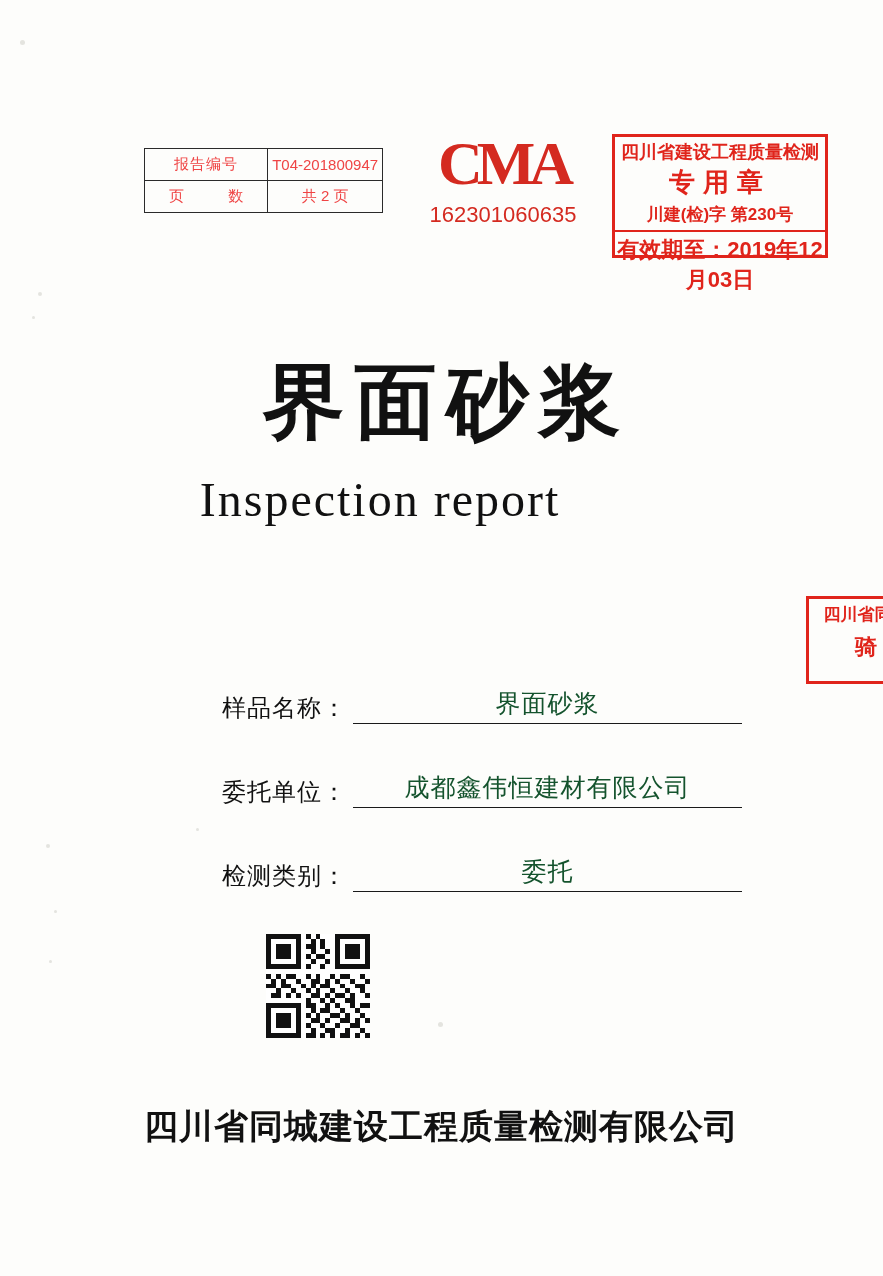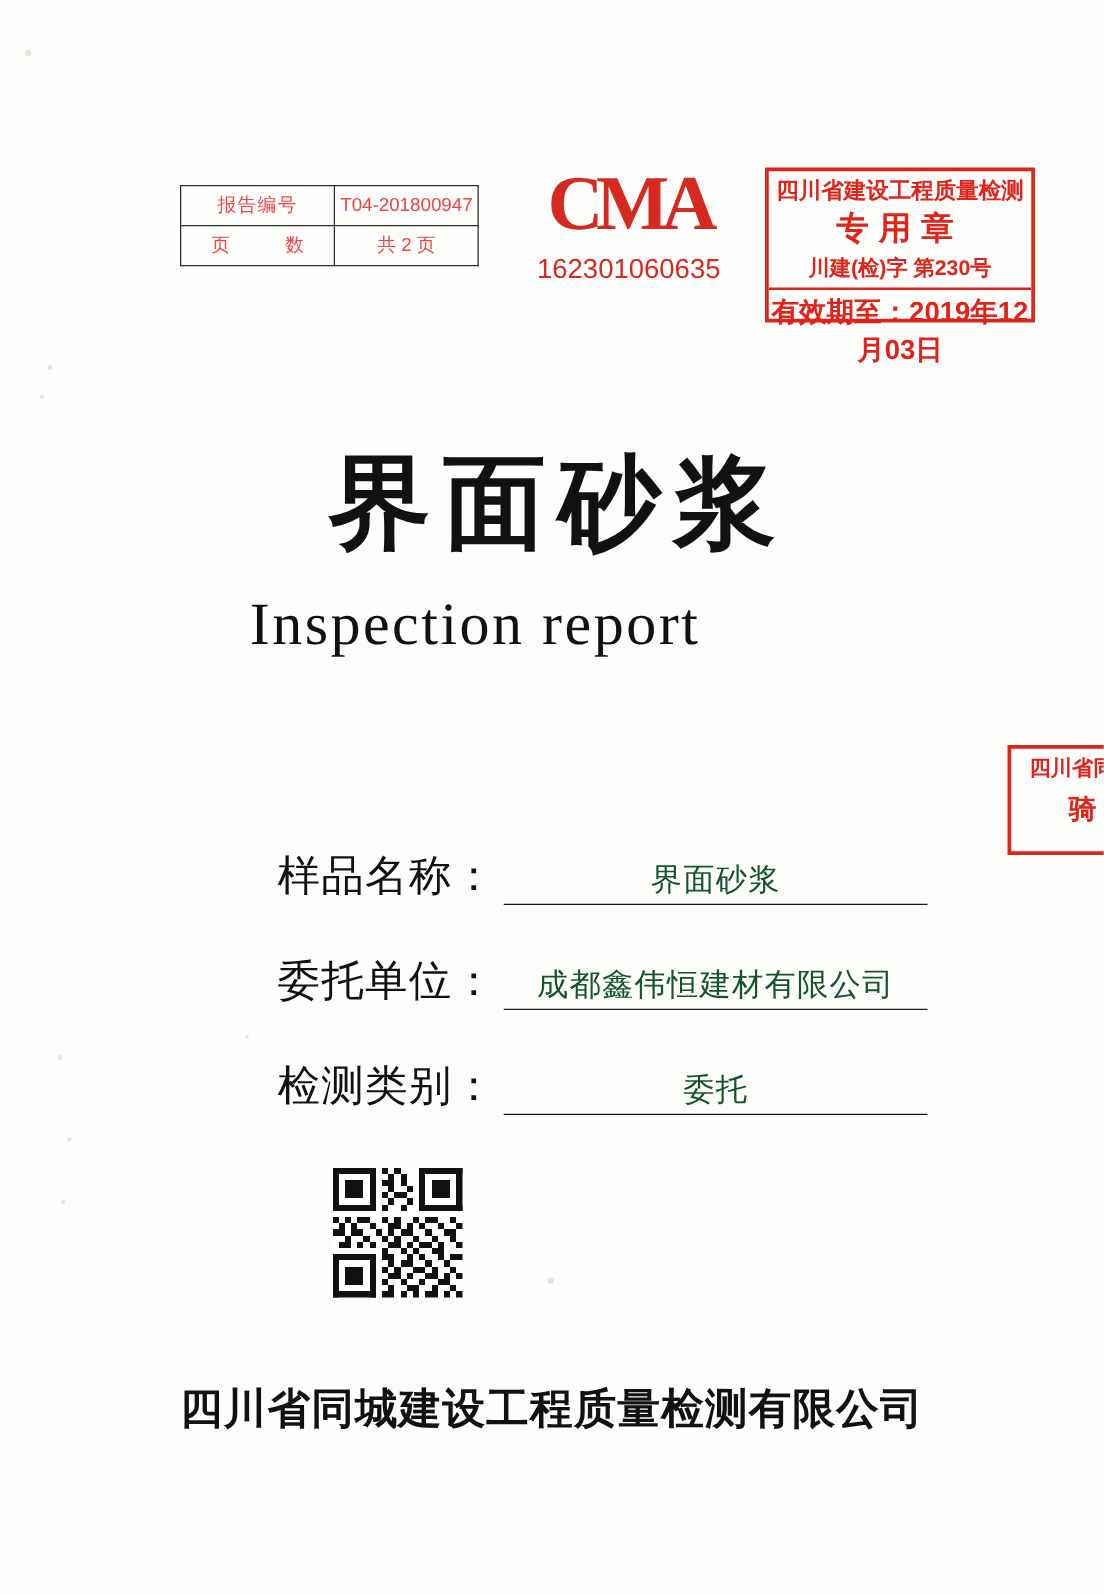--- a/index.html
+++ b/index.html
@@ -140,21 +140,21 @@
     width: 520px;
   }
   .field-row {
     display: flex;
     align-items: flex-end;
     margin-bottom: 46px;
     height: 38px;
   }
   .field-label {
     font-family: "DejaVu Sans", sans-serif;
-    font-size: 34px;
+    font-size: 24px;
     color: #111;
     white-space: nowrap;
     letter-spacing: 1px;
   }
   .field-value {
     flex: 1;
     border-bottom: 1.6px solid #1a1a1a;
     text-align: center;
     font-family: "DejaVu Sans", sans-serif;
     font-size: 25px;

